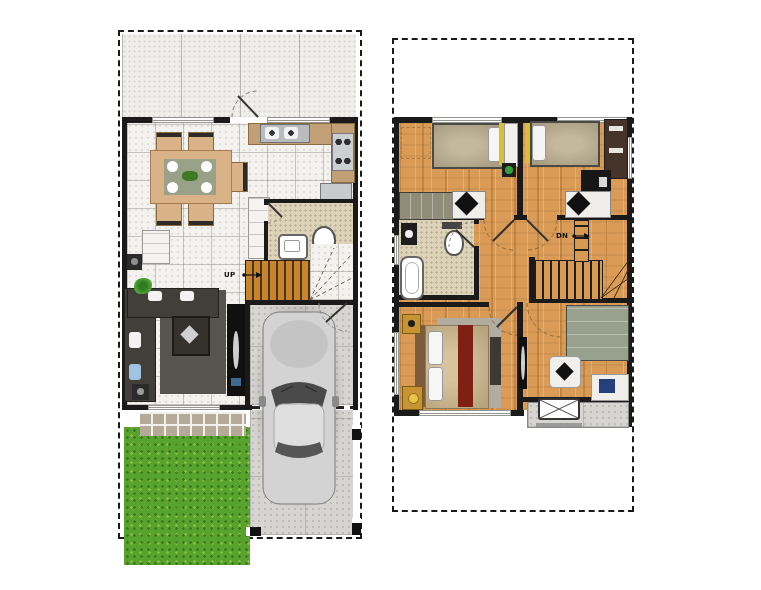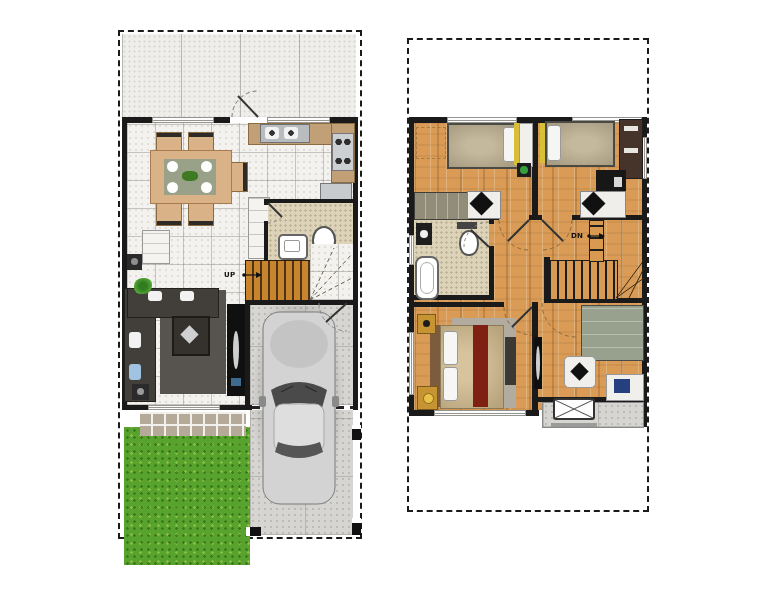--- a/index.html
+++ b/index.html
@@ -172,21 +172,21 @@
       <path d="M148 171 L162 185" stroke="#333" stroke-width="2"></path>
       <path d="M190 268 L232 222 M190 268 L214 216 M190 268 L232 246" stroke="#6b6257" stroke-width="1" stroke-dasharray="4 3"></path>
       <path d="M199 271 A28 28 0 0 0 227 299" fill="none" stroke="#888" stroke-width="1" stroke-dasharray="4 3"></path>
       <path d="M227 271 L206 290" stroke="#333" stroke-width="2"></path>
       <circle cx="124" cy="243" r="1.8" fill="#111"></circle>
       <line x1="124" y1="243" x2="136" y2="243" stroke="#111" stroke-width="1.2"></line>
       <polygon points="136,240 142,243 136,246" fill="#111"></polygon>
     </svg>
   </section>
 
-  <section class="plan" style="left:407px;top:38px;width:238px;height:470px;text-align:center;">
+  <section class="plan" style="left:392px;top:38px;width:238px;height:470px;text-align:center;">
 
     <div class="abs wood" style="left:5px;top:83px;width:228px;height:287px;"></div>
 
     <div class="abs wall" style="left:0;top:77px;width:238px;height:6px;"></div>
     <div class="abs wall" style="left:0;top:77px;width:5px;height:299px;"></div>
     <div class="abs wall" style="left:233px;top:77px;width:5px;height:310px;"></div>
     <div class="abs wall" style="left:0;top:370px;width:130px;height:6px;"></div>
     <div class="abs wall" style="left:128px;top:357px;width:110px;height:5px;"></div>
 
     <div class="abs concrete" style="left:133px;top:362px;width:100px;height:24px;border:1px solid #8a8a8a;"></div>

